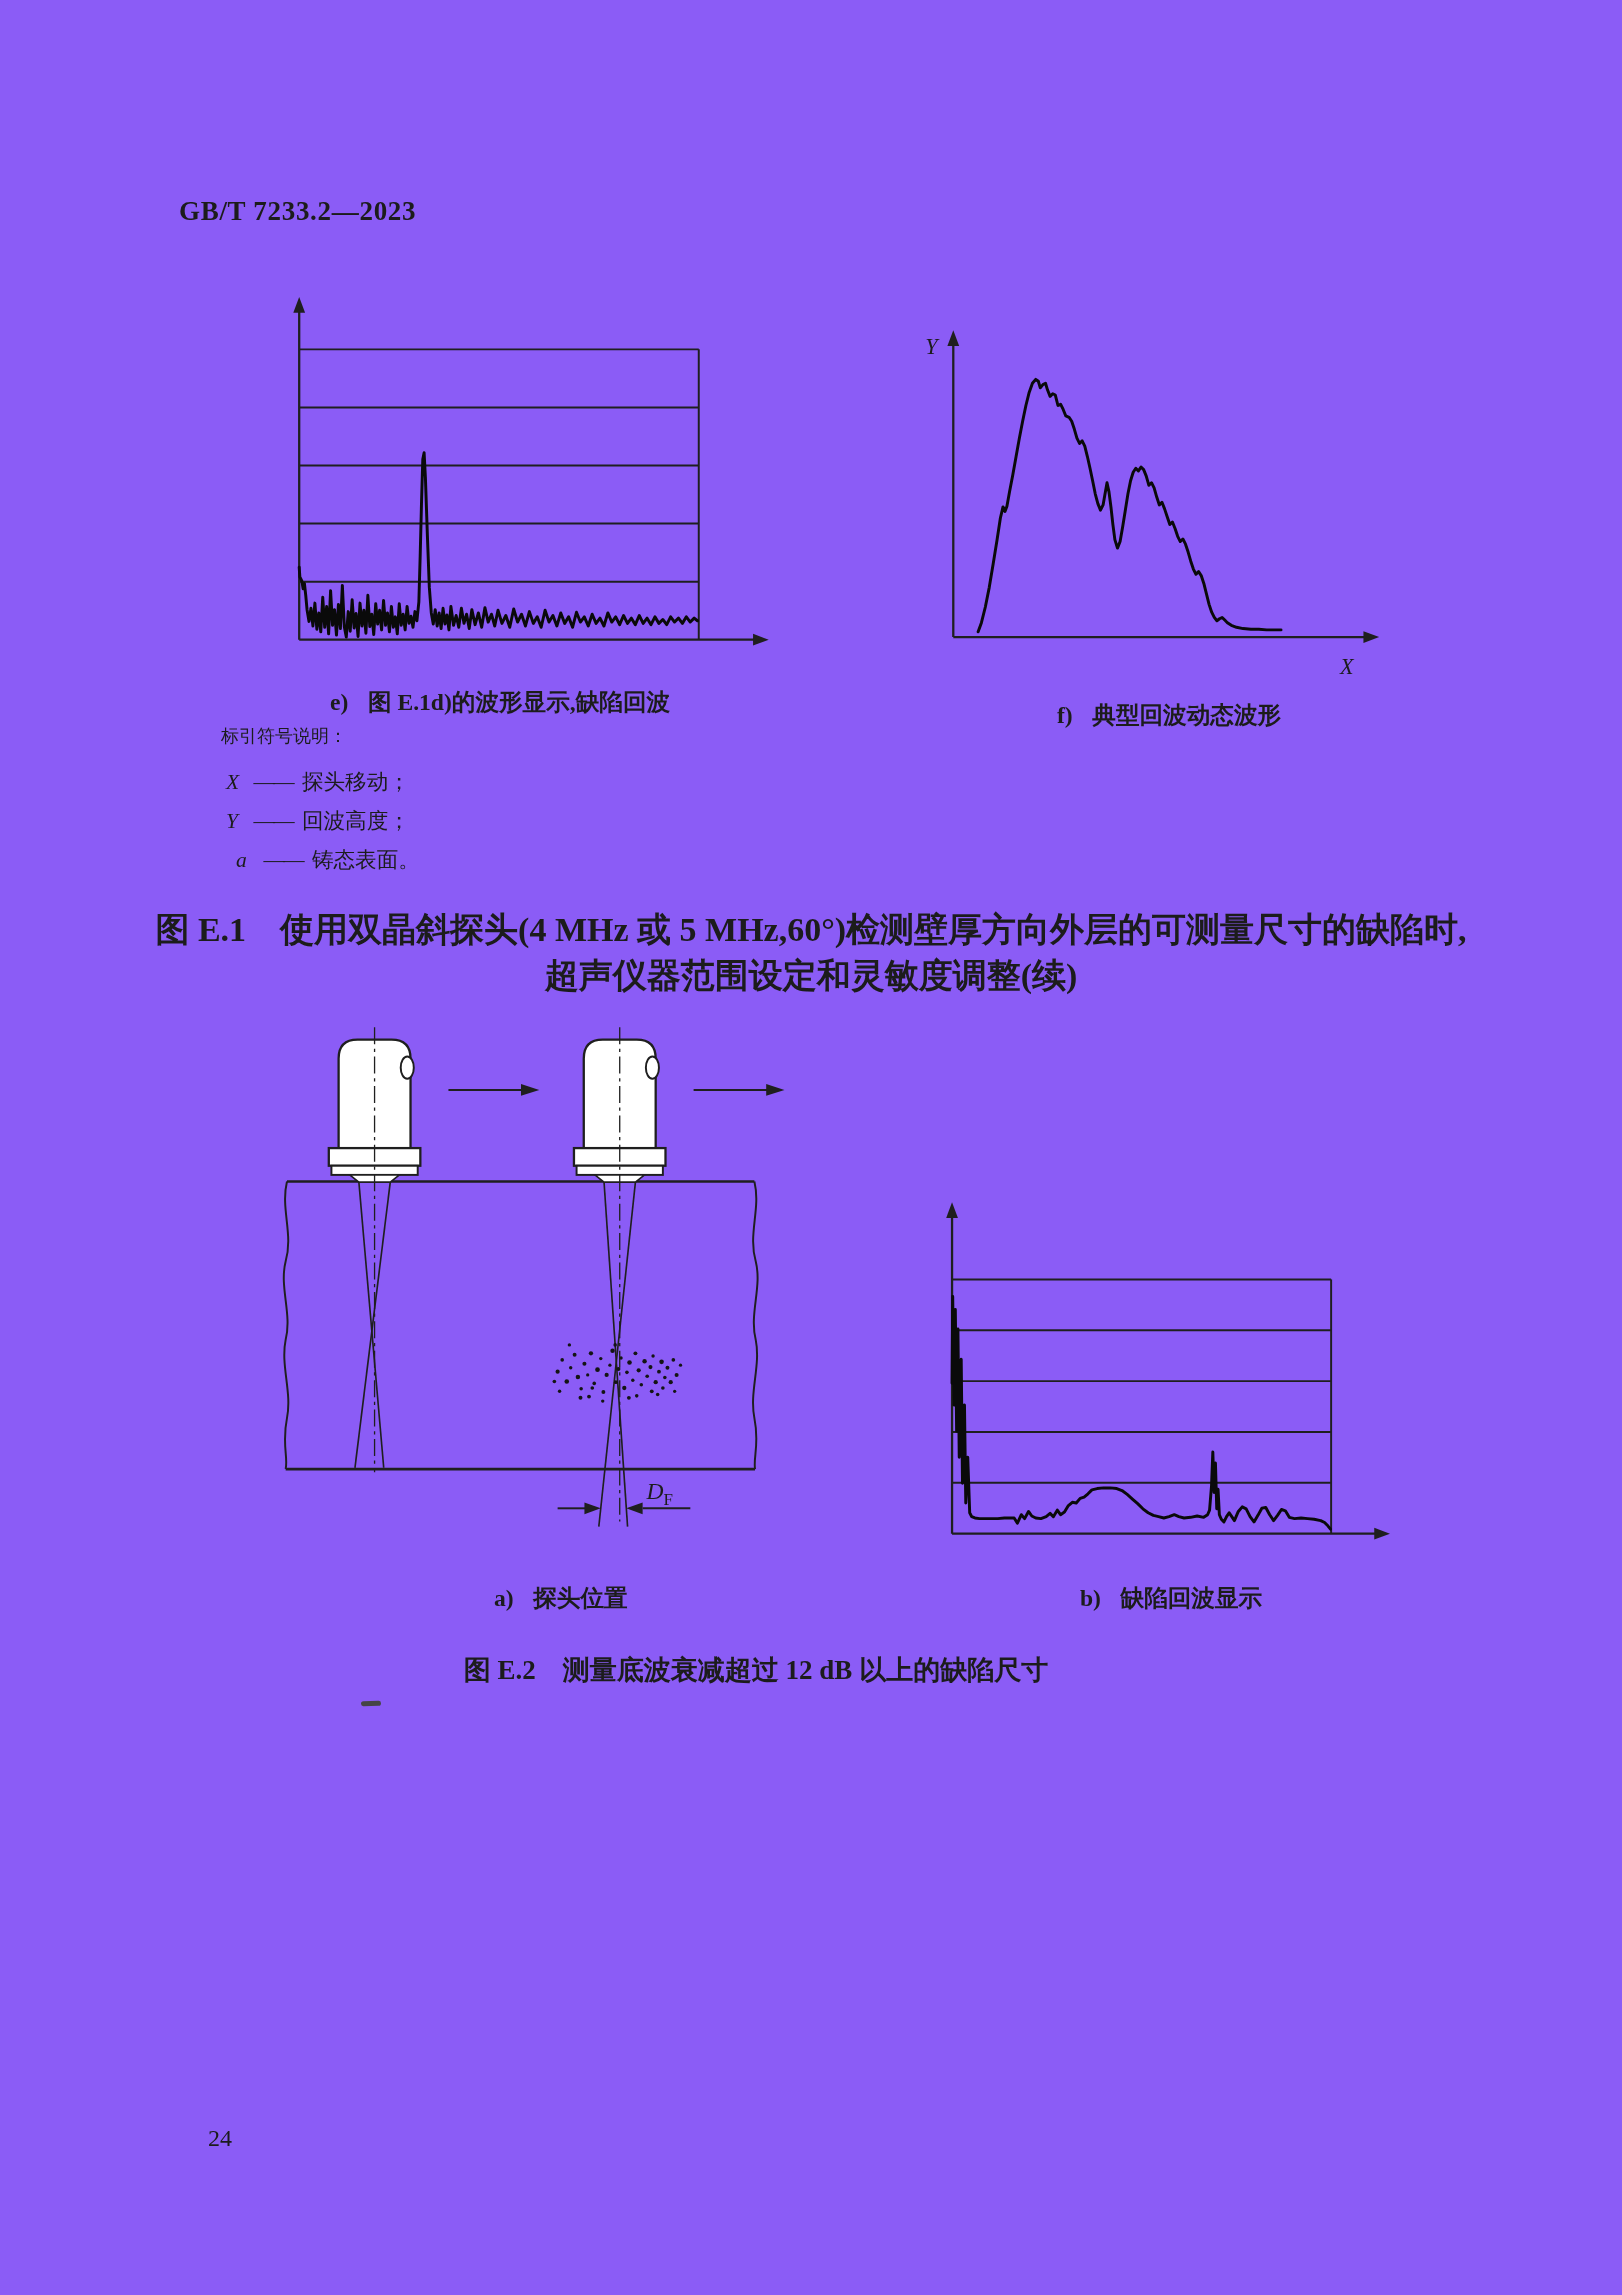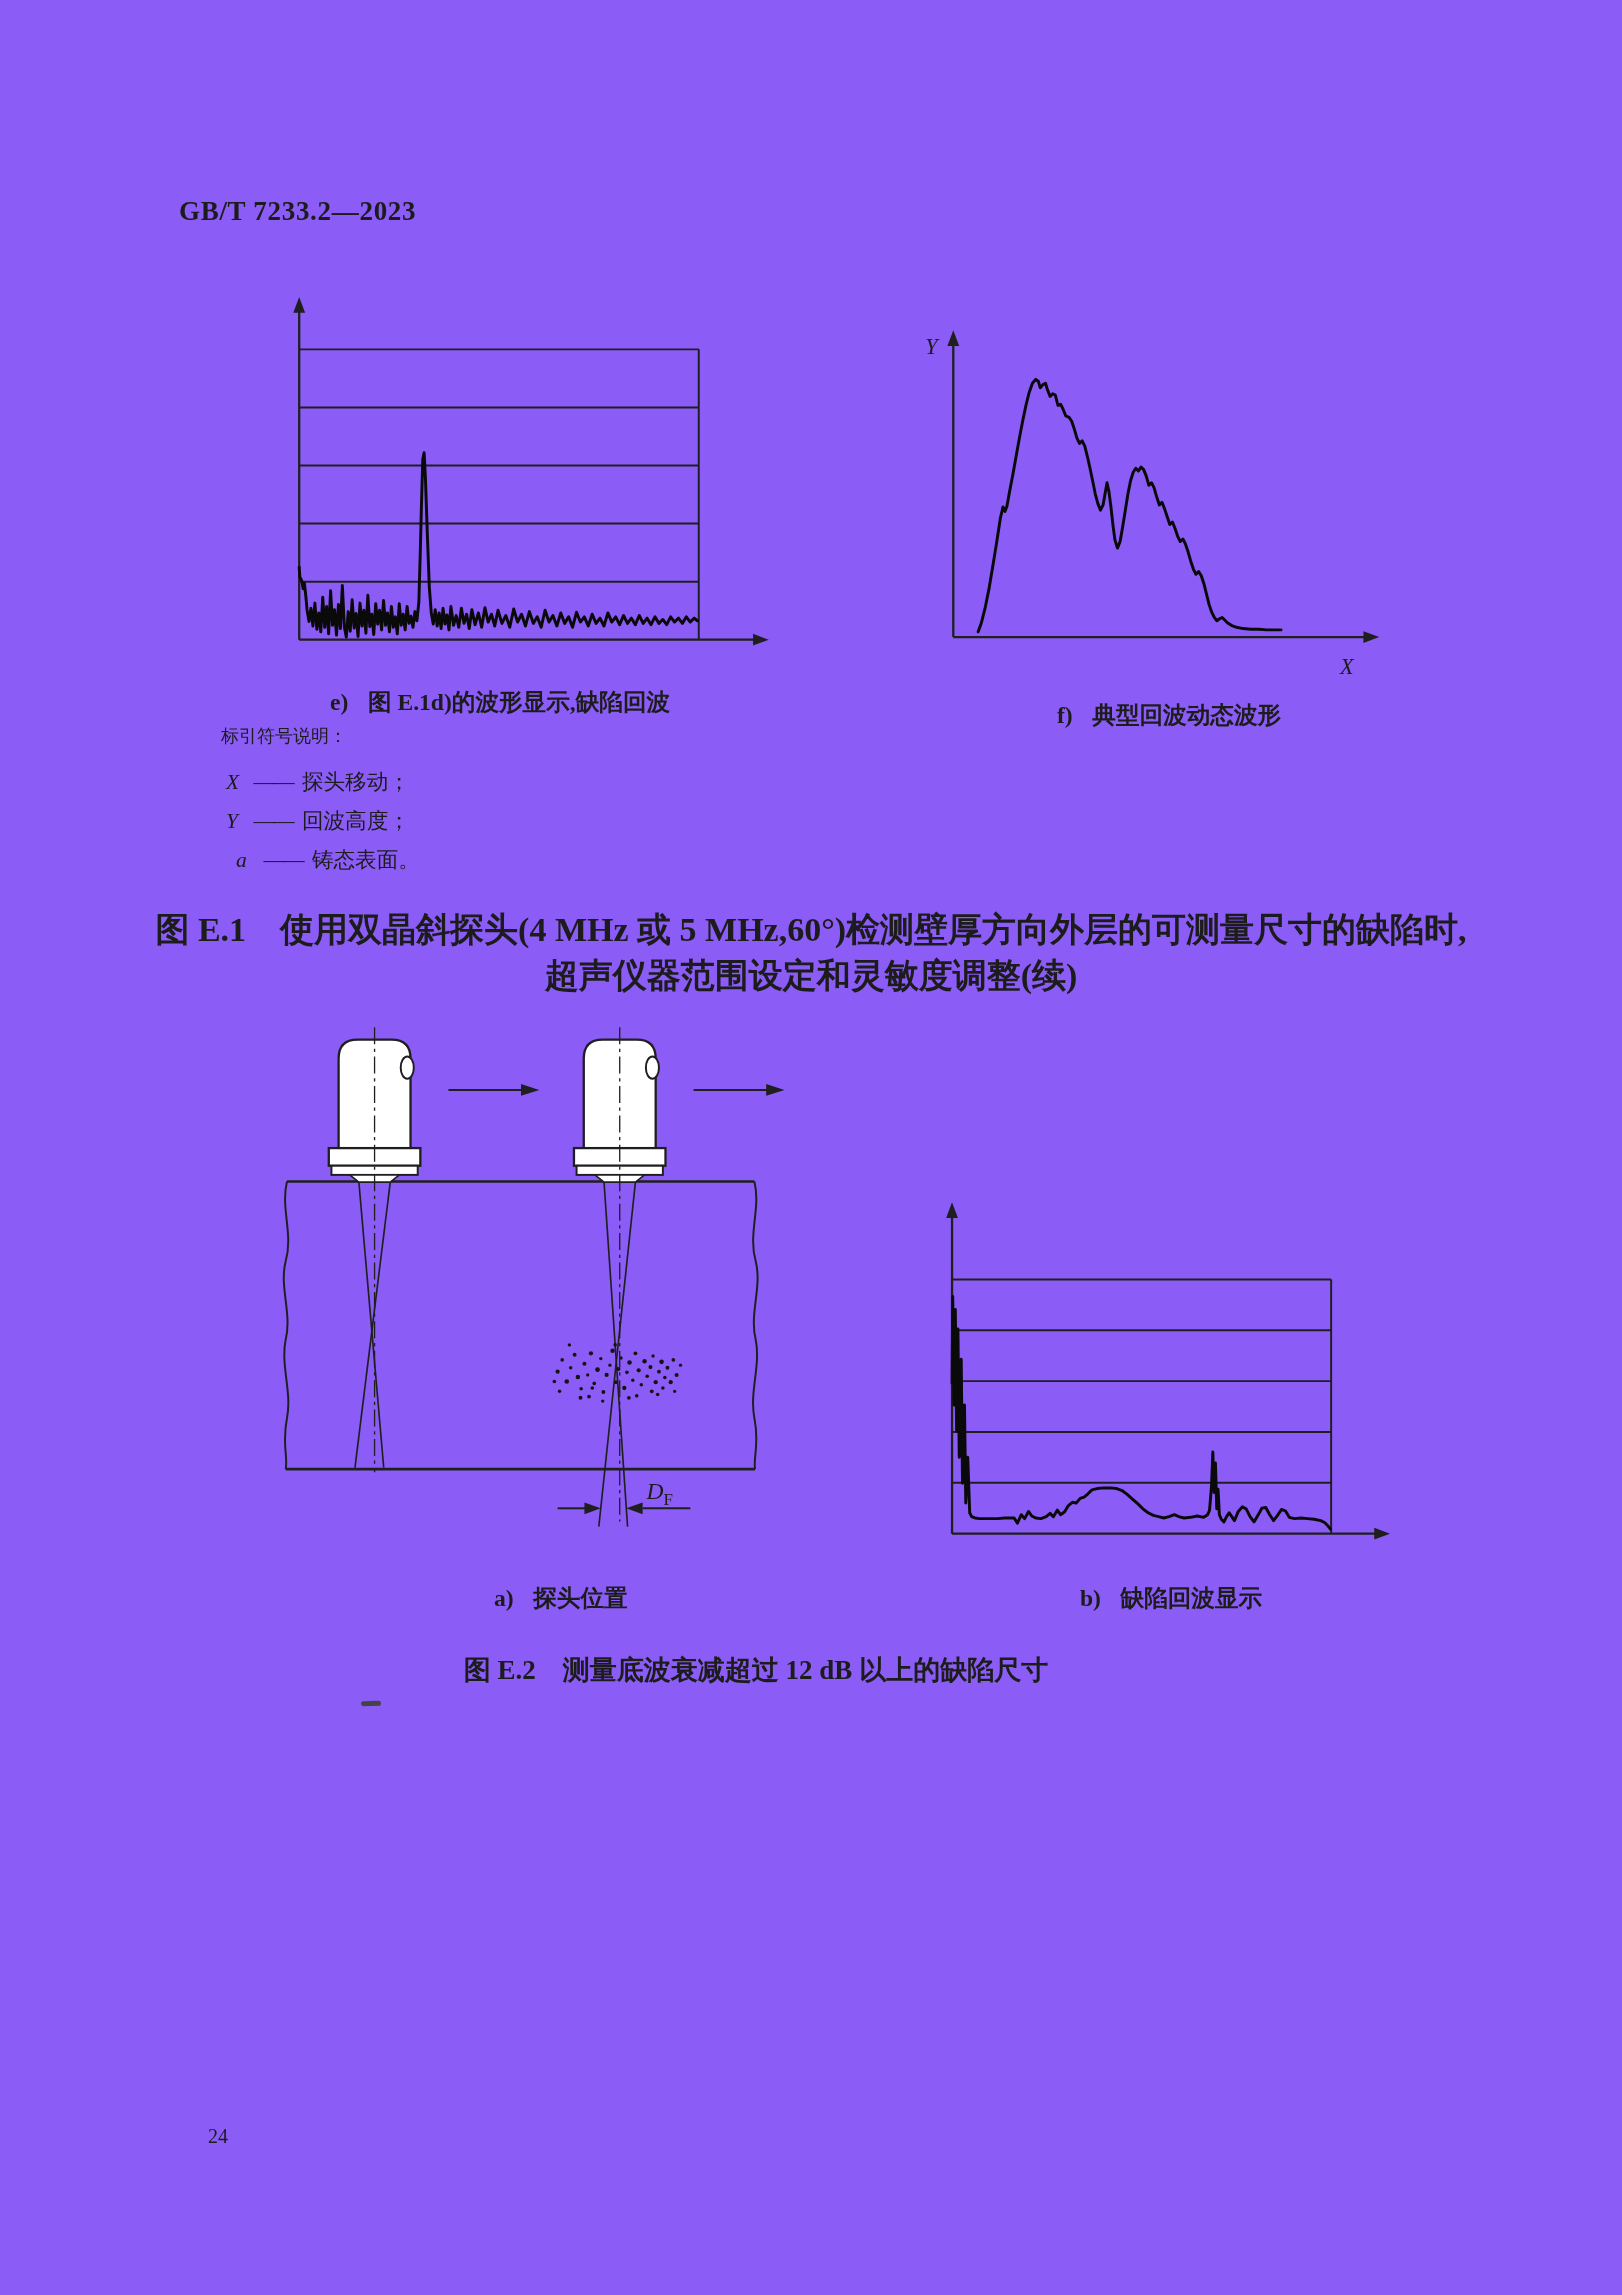--- a/index.html
+++ b/index.html
@@ -25,21 +25,21 @@
   .legend-item .sym{font-style:italic;display:inline-block;min-width:27.5px;}
   .legend-item .dash{letter-spacing:-2px;margin-right:9.2px;}
   .fig-title{
     left:0;width:1622px;text-align:center;
     font-size:34px;font-weight:bold;white-space:nowrap;
   }
   .fig2-title{
     left:0;width:1512px;text-align:center;
     font-size:27px;font-weight:bold;white-space:nowrap;
   }
-  .page-num{left:208px;top:2125px;font-size:20px;}
+  .page-num{left:208px;top:2125px;font-size:24px;}
   .stray{
     left:361px;top:1701px;width:19.6px;height:5.2px;background:#454545;
     border-radius:2.6px;transform:rotate(-2deg);
   }
   svg{display:block;}
   .ink-line{stroke:#1f1f1f;fill:none;}
   .wave{stroke:#0a0a0a;fill:none;stroke-linejoin:round;stroke-linecap:round;}
 </style>
 </head>
 <body>

